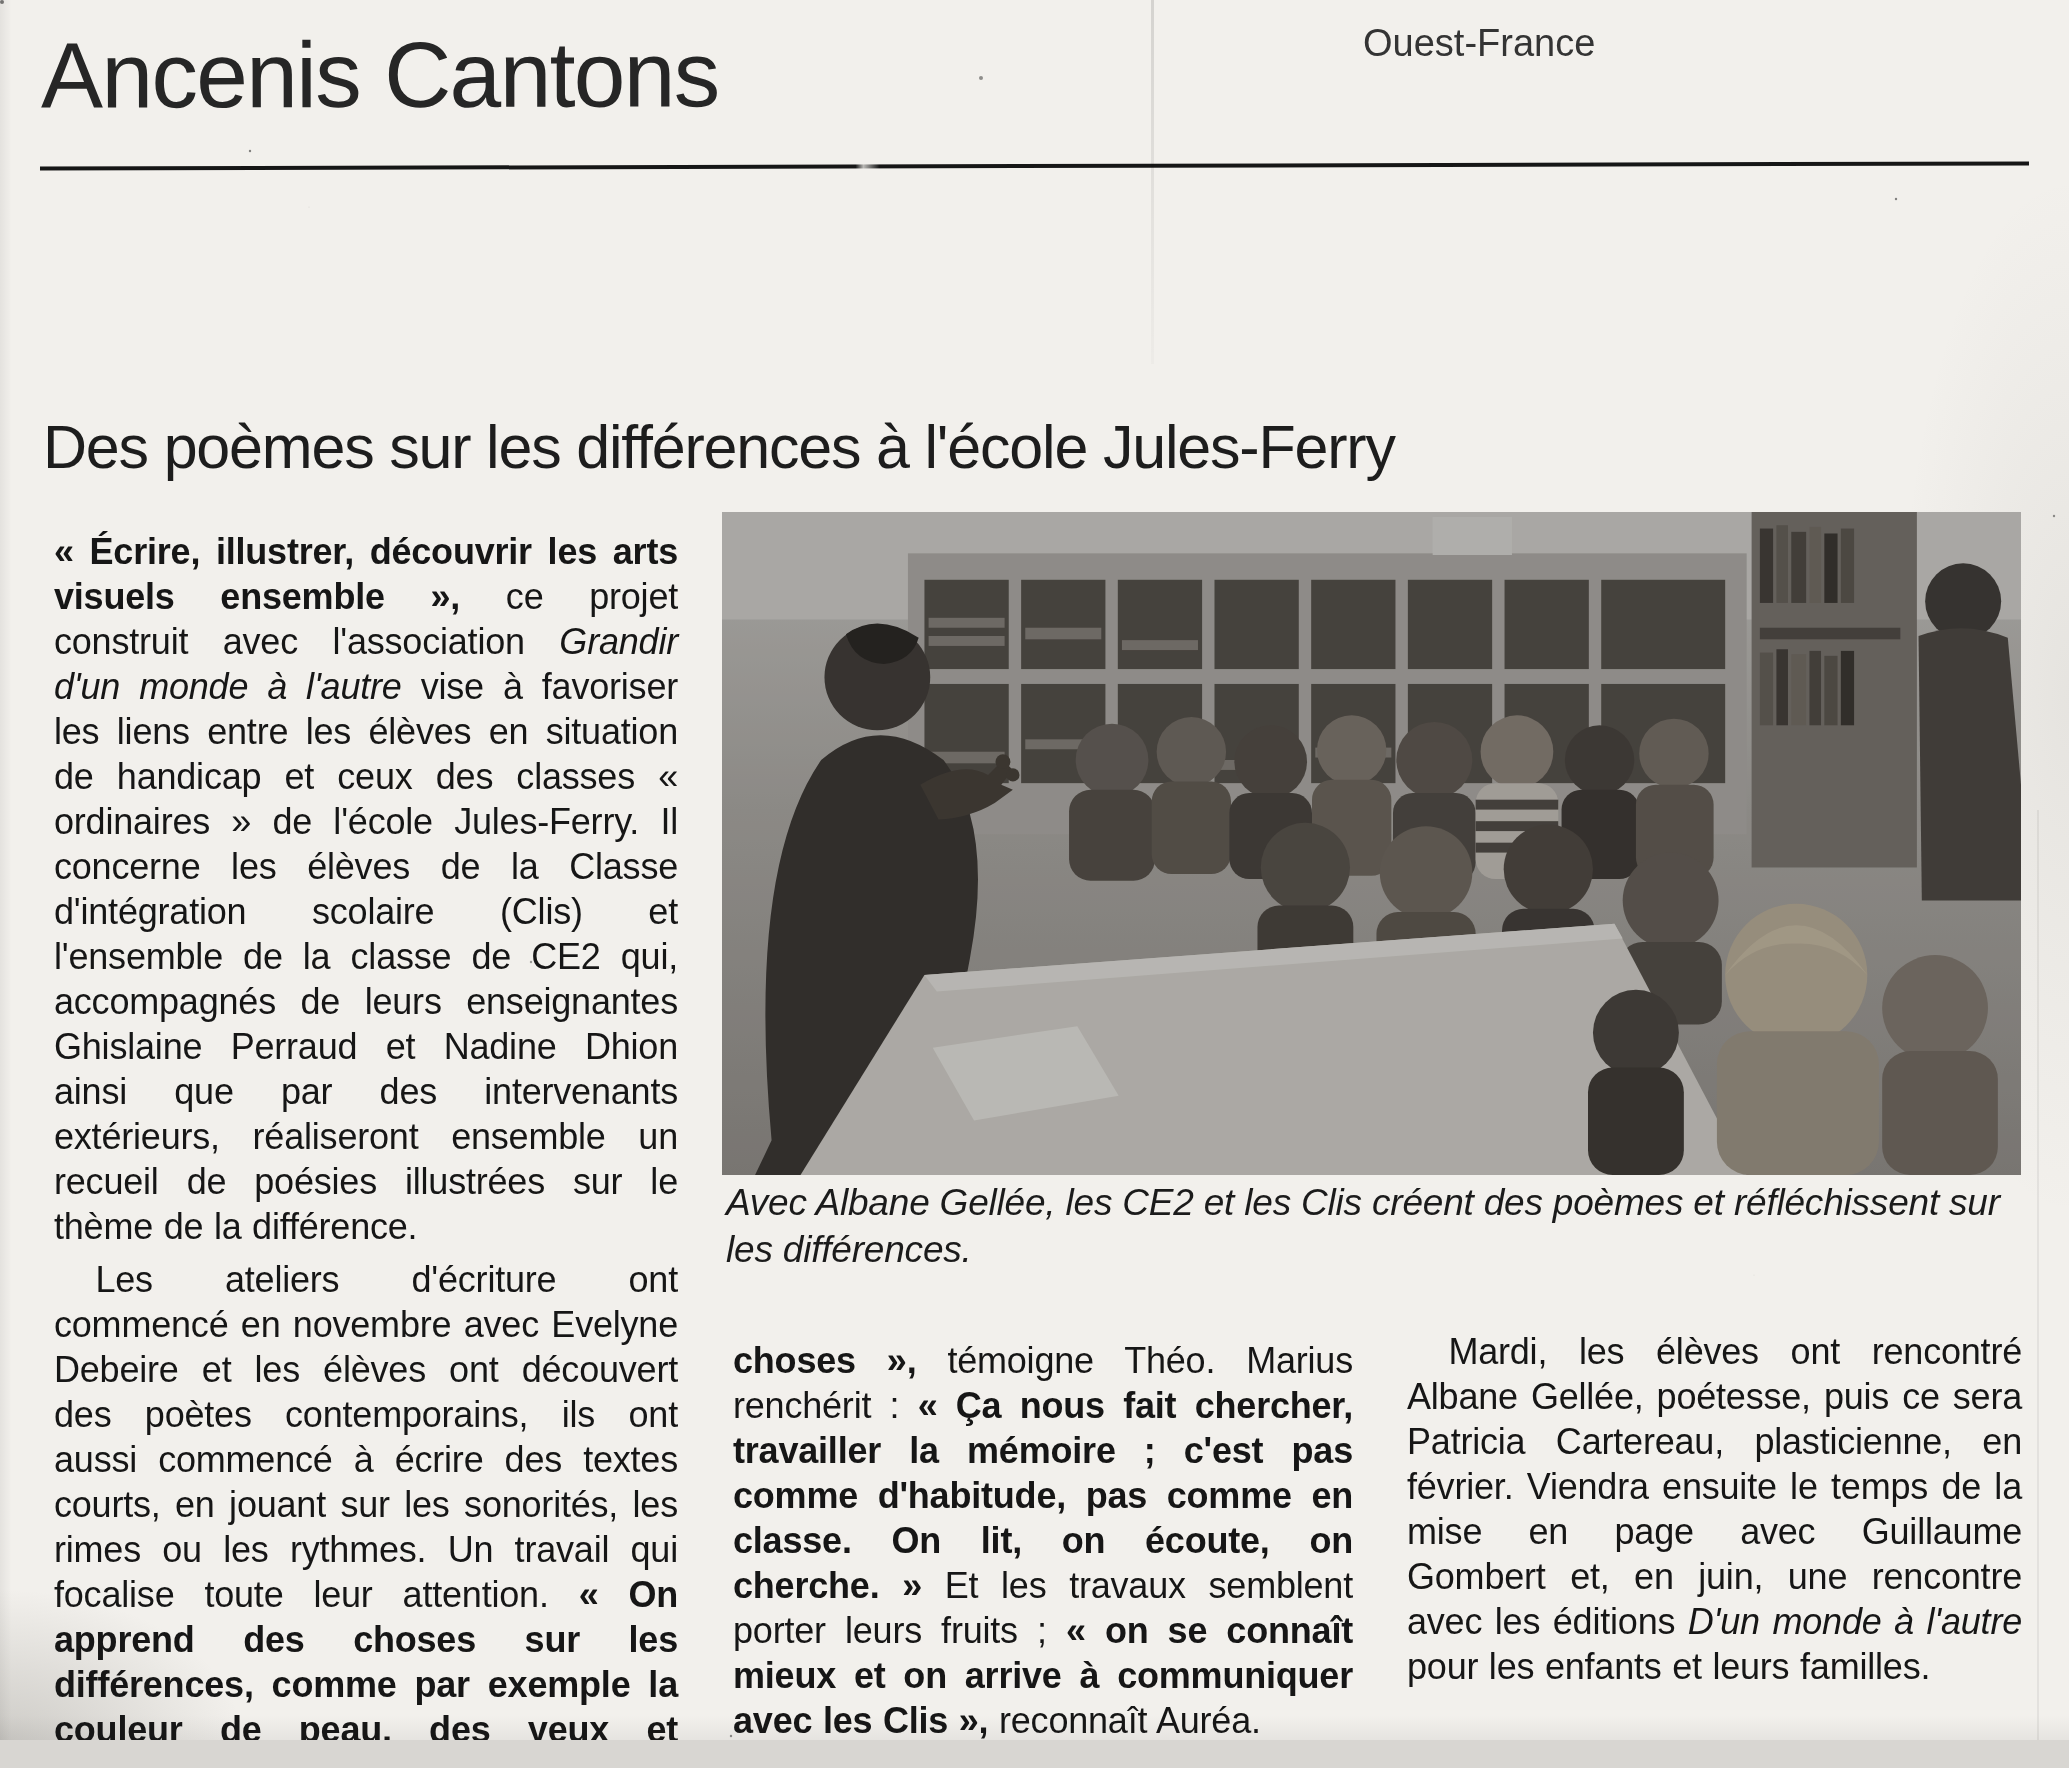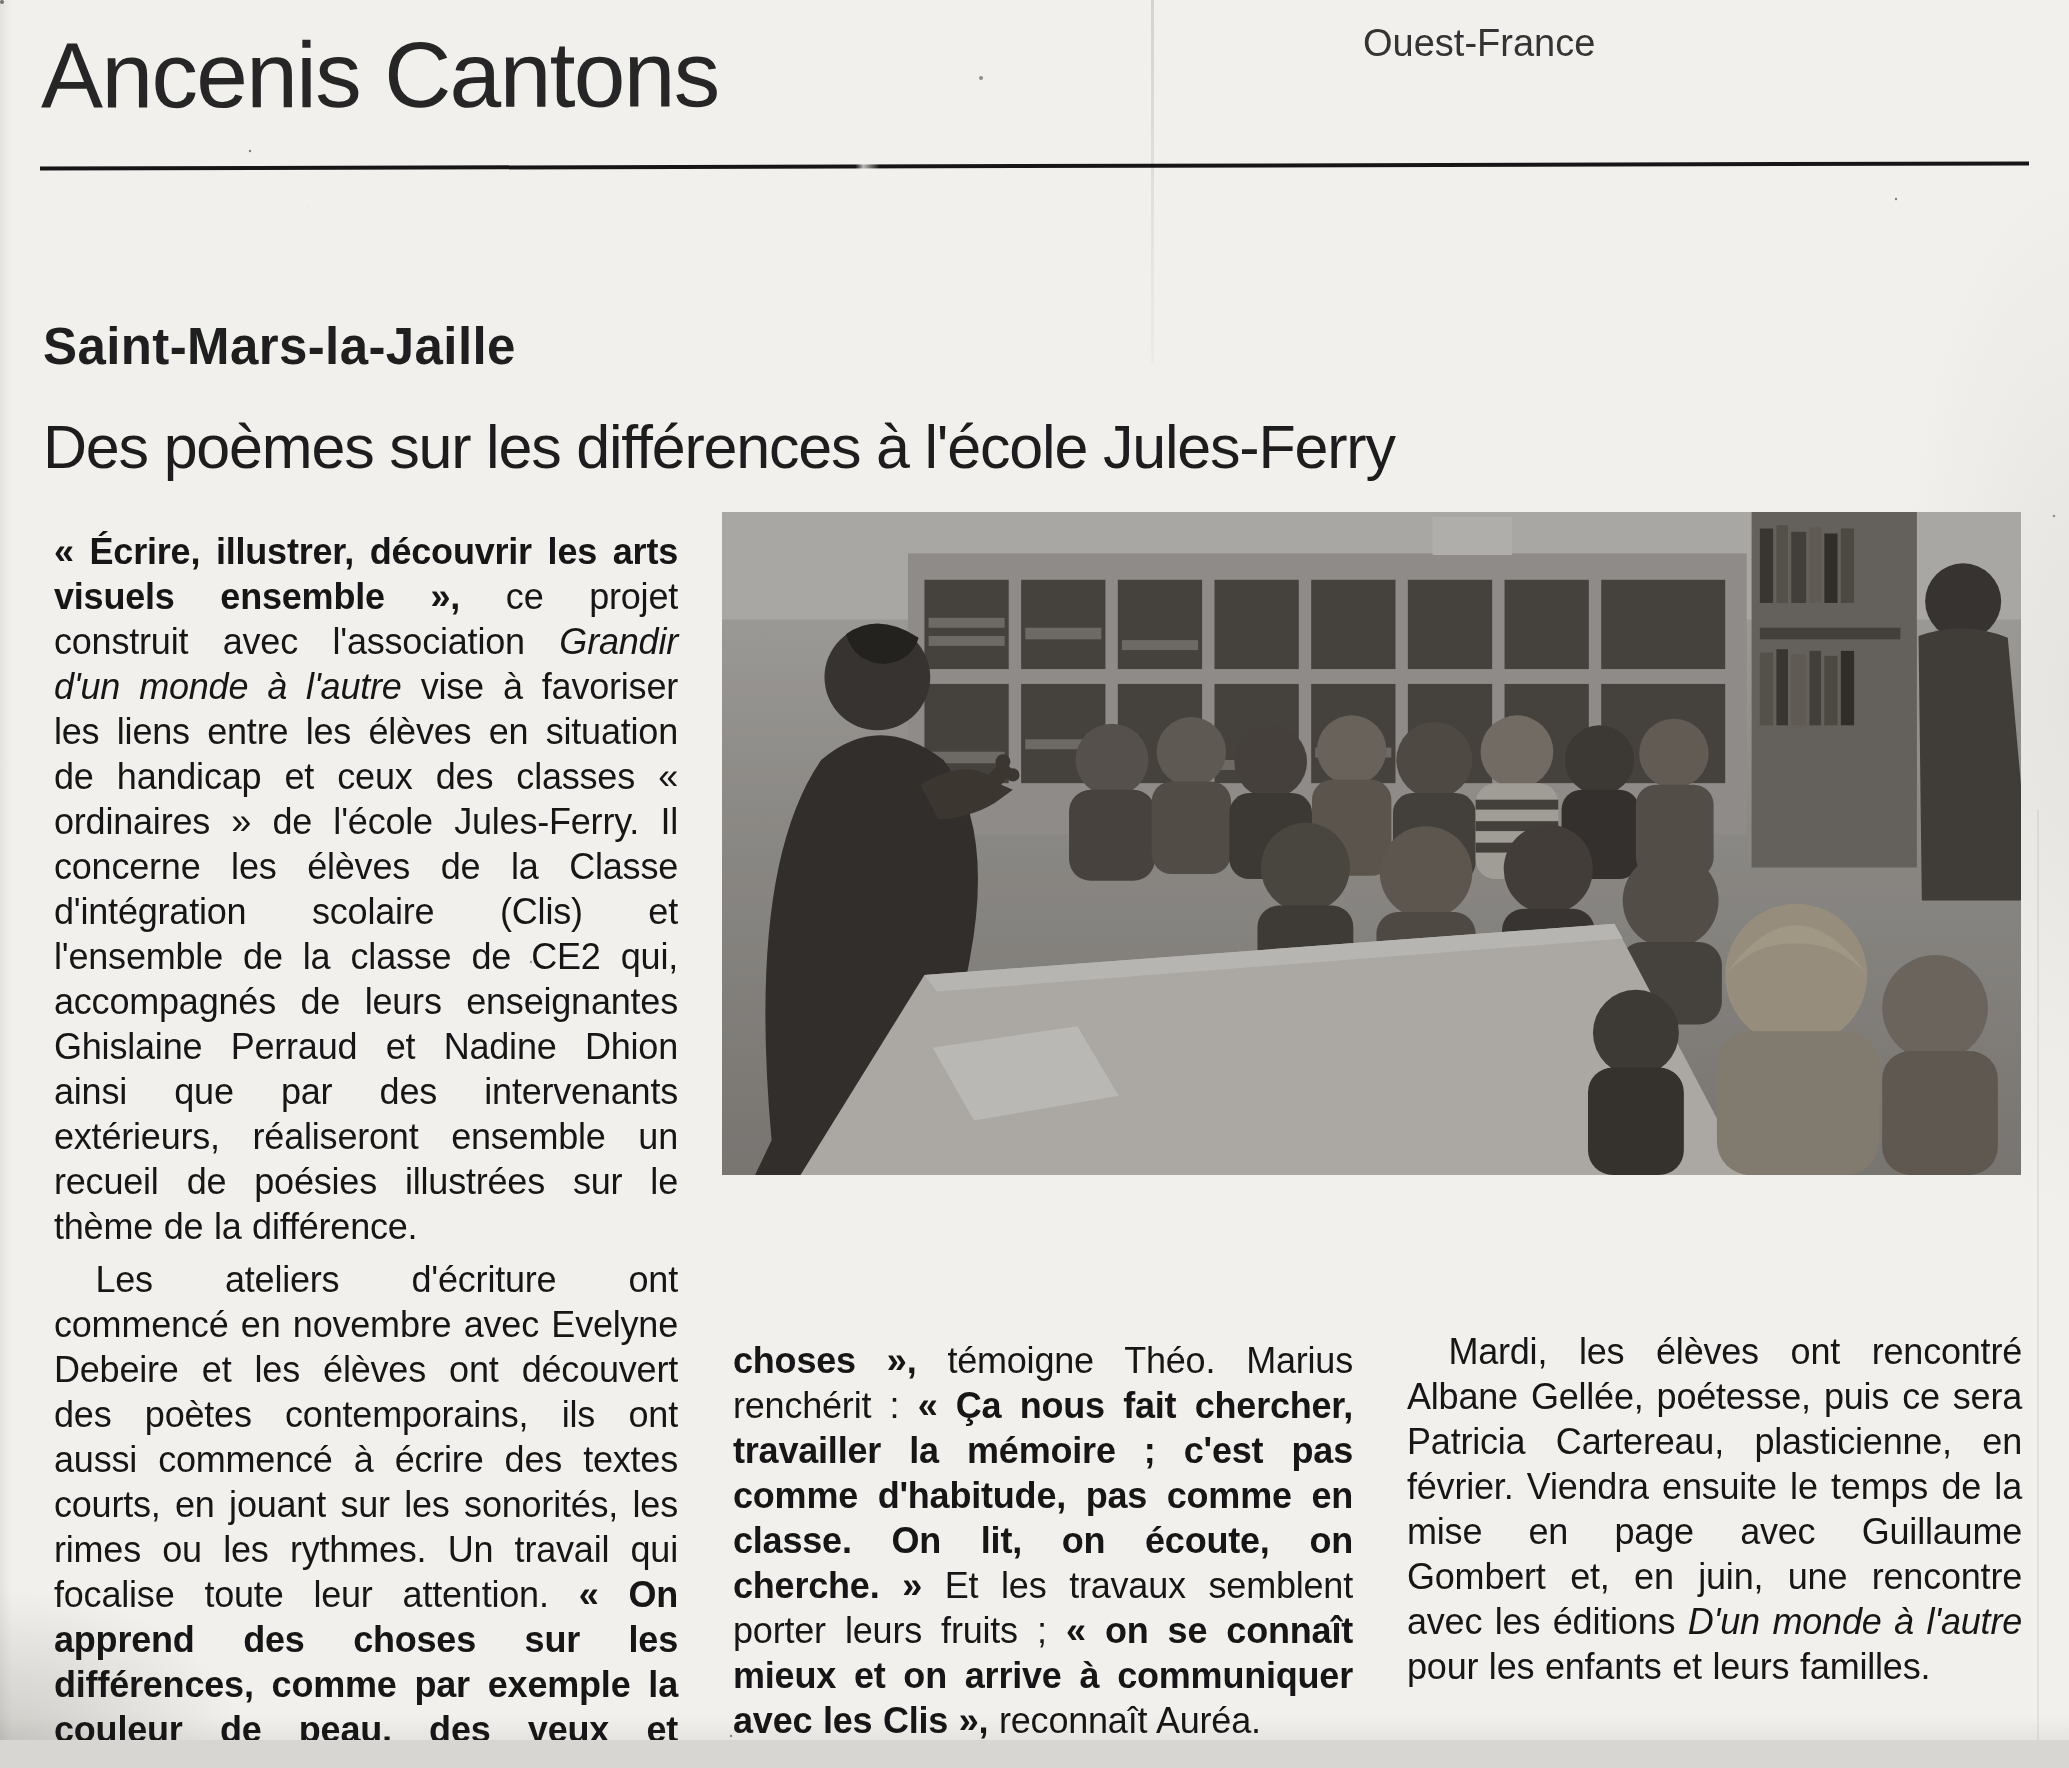--- a/index.html
+++ b/index.html
@@ -100,21 +100,20 @@
   <div class="masthead-right">
     <div>Ouest-France</div>
   </div>
 
   <div class="rule"></div>
   <div class="fold-crease"></div>
   <div class="fold-crease-right"></div>
   <div class="speck"></div>
   <div class="dust"></div>
 
-  <div class="kicker">Saint-Mars-la-Jaille</div>
   <div class="headline">Des poèmes sur les différences à l'école Jules-Ferry</div>
 
   <div class="col col-left">
       <p><span class="b">« Écrire, illustrer, découvrir les arts visuels ensemble », </span><span>ce projet construit avec l'association </span><span class="i">Grandir d'un monde à l'autre</span><span> vise à favoriser les liens entre les élèves en situation de handicap et ceux des classes « ordinaires » de l'école Jules-Ferry. Il concerne les élèves de la Classe d'intégration scolaire (Clis) et l'ensemble de la classe de CE2 qui, accompagnés de leurs enseignantes Ghislaine Perraud et Nadine Dhion ainsi que par des intervenants extérieurs, réaliseront ensemble un recueil de poésies illustrées sur le thème de la différence.</span></p>
       <p><span>Les ateliers d'écriture ont commencé en novembre avec Evelyne Debeire et les élèves ont découvert des poètes contemporains, ils ont aussi commencé à écrire des textes courts, en jouant sur les sonorités, les rimes ou les rythmes. Un travail qui focalise toute leur attention. </span><span class="b">« On apprend des choses sur les différences, comme par exemple la couleur de peau, des yeux et d'autres</span></p>
     </div>
 
   <div class="photo">
     <svg viewBox="0 0 1572 802" preserveAspectRatio="none">
       <defs>
@@ -246,20 +245,21 @@
         <rect x="1404" y="652" width="140" height="150" rx="34" fill="#7b datafield7269" fill-opacity="0"></rect>
         <rect x="1404" y="652" width="140" height="150" rx="34" fill="#7b7269"></rect>
         <circle cx="1106" cy="630" r="52" fill="#4f4a45"></circle>
         <rect x="1048" y="672" width="116" height="130" rx="30" fill="#45403b"></rect>
       </g>
 
       <rect x="0" y="0" width="1572" height="802" filter="url(#grain)" opacity="0.22"></rect>
     </svg>
   </div>
 
+  <div class="caption">Avec Albane Gellée, les CE2 et les Clis créent des poèmes et réfléchissent sur les différences.</div>
 
   <div class="col col-mid">
       <p><span class="b">choses », </span><span>témoigne Théo. Marius renchérit : </span><span class="b">« Ça nous fait chercher, travailler la mémoire ; c'est pas comme d'habitude, pas comme en classe. On lit, on écoute, on cherche. » </span><span>Et les travaux semblent porter leurs fruits ; </span><span class="b">« on se connaît mieux et on arrive à communiquer avec les Clis », </span><span>reconnaît Auréa.</span></p>
     </div>
   <div class="col col-right">
       <p><span>Mardi, les élèves ont rencontré Albane Gellée, poétesse, puis ce sera Patricia Cartereau, plasticienne, en février. Viendra ensuite le temps de la mise en page avec Guillaume Gombert et, en juin, une rencontre avec les éditions </span><span class="i">D'un monde à l'autre</span><span> pour les enfants et leurs familles.</span></p>
     </div>
 
 </div>
 

